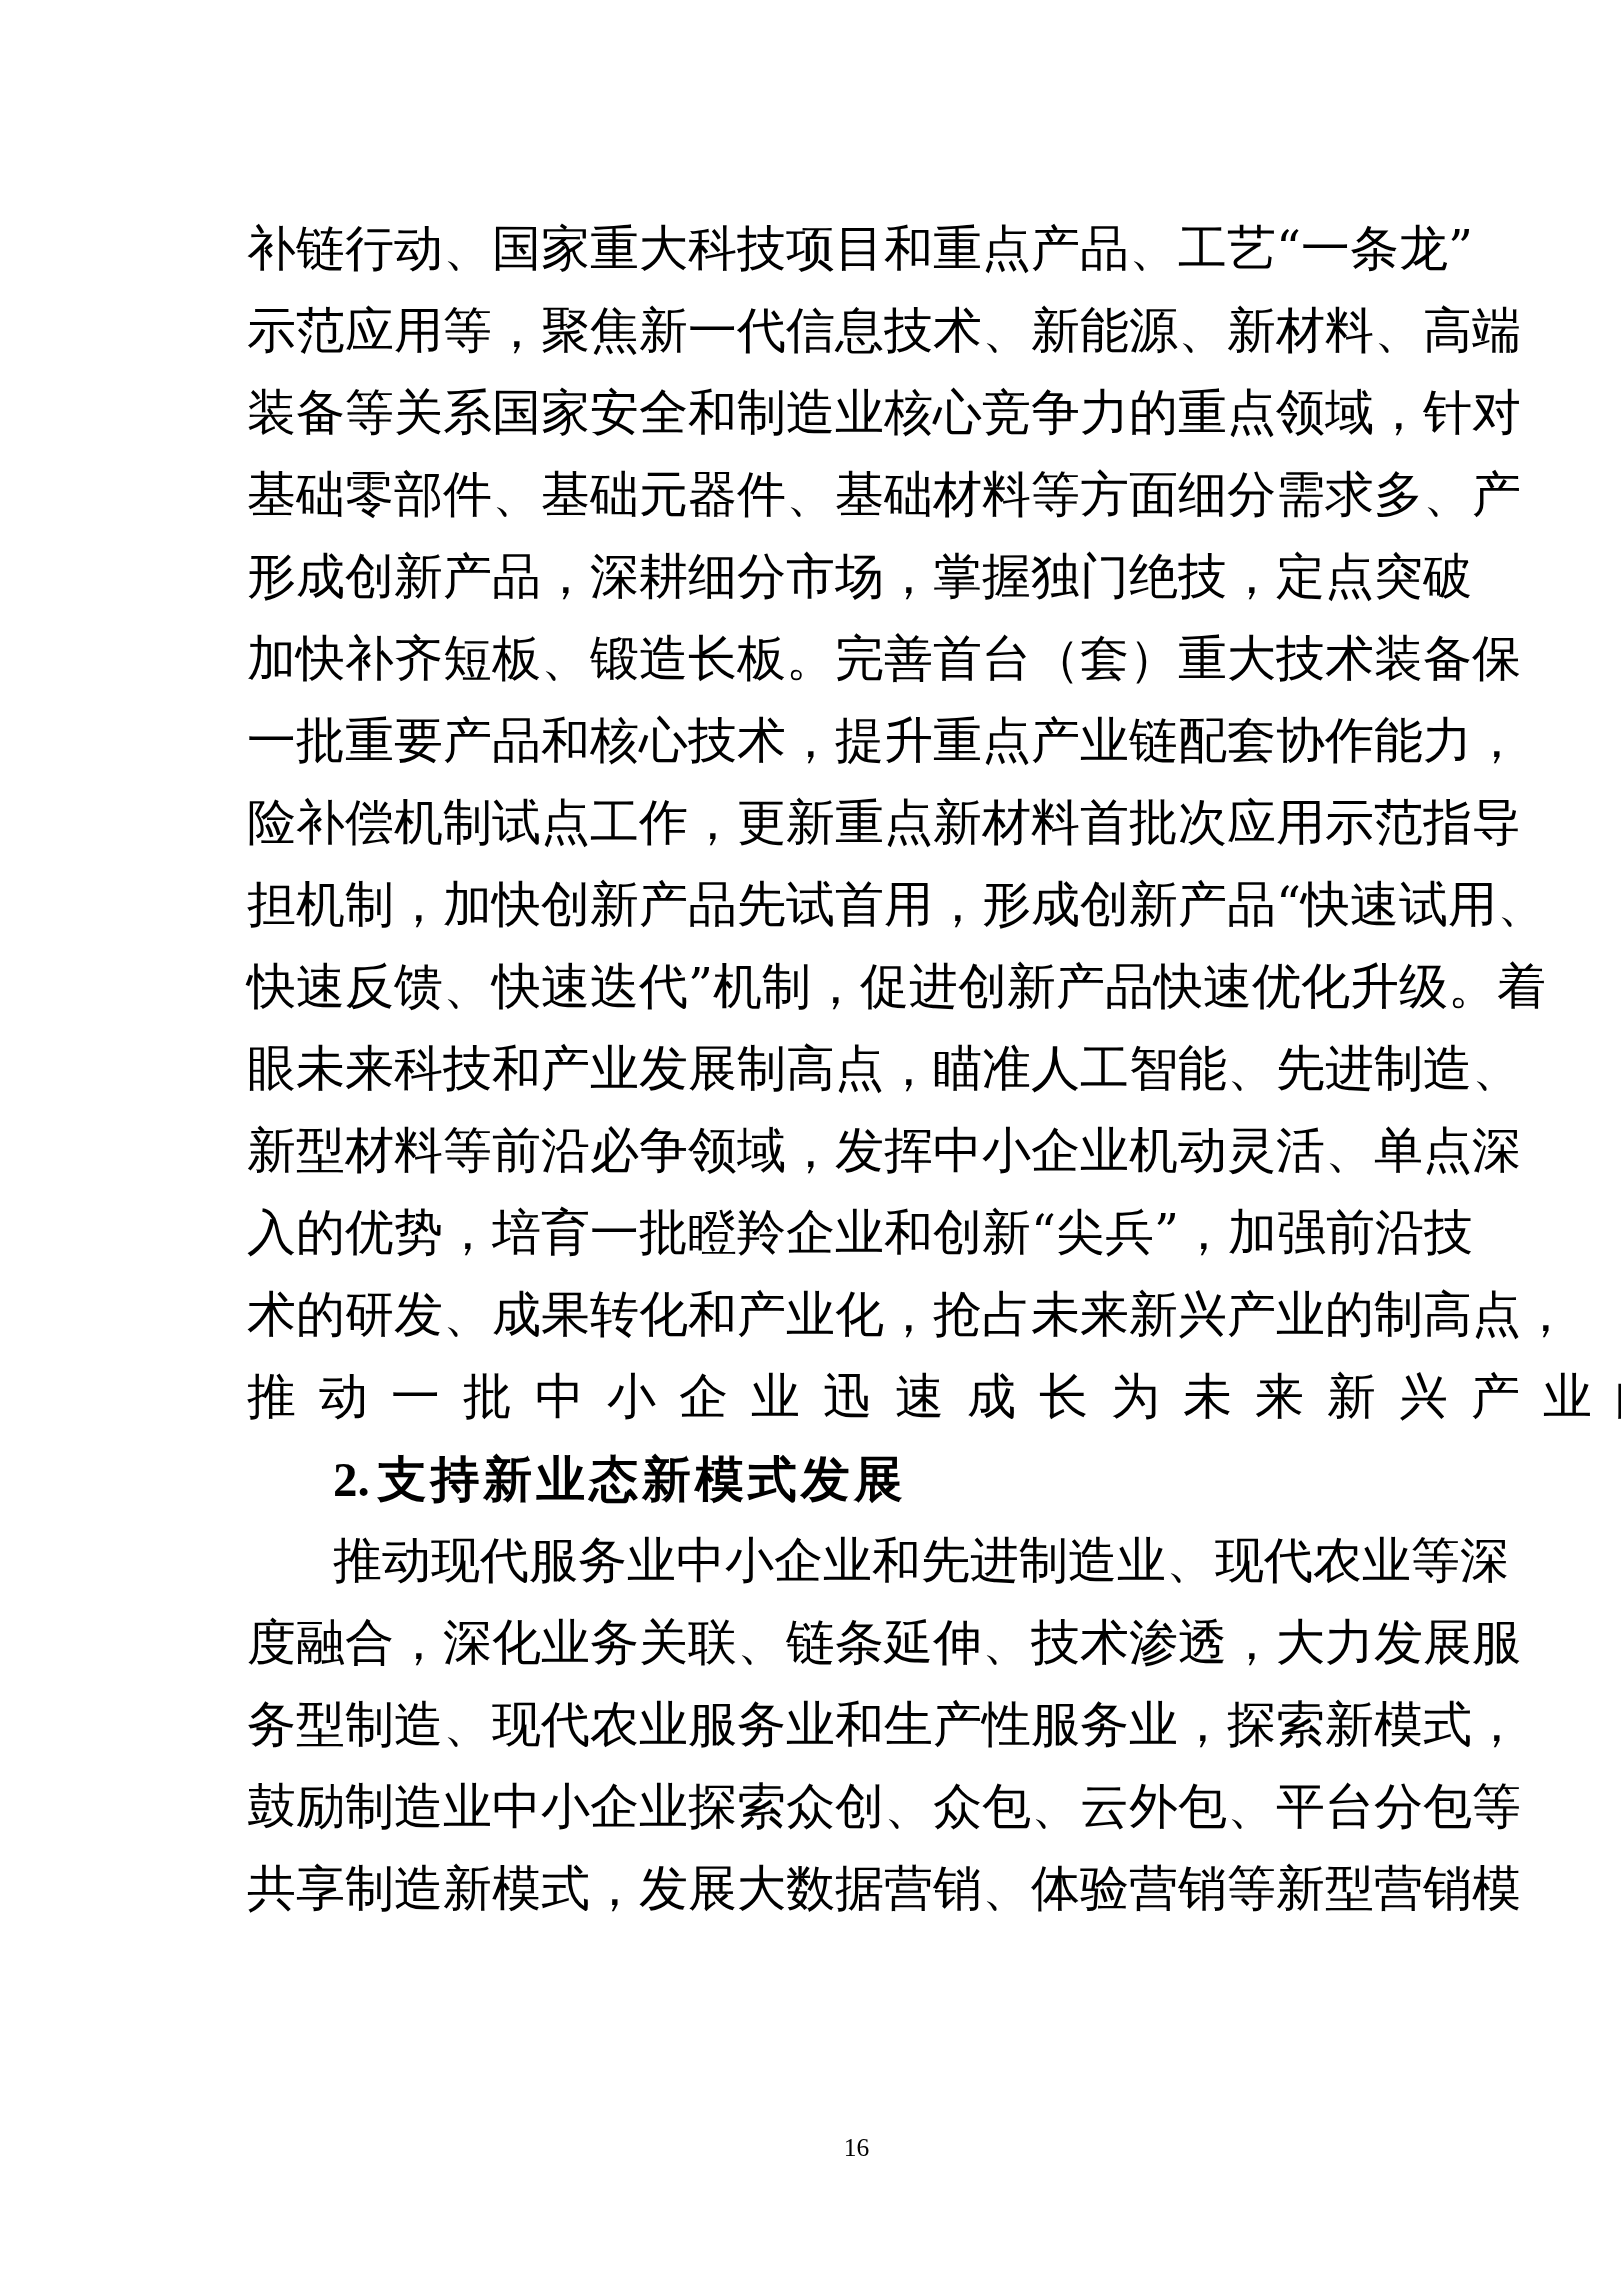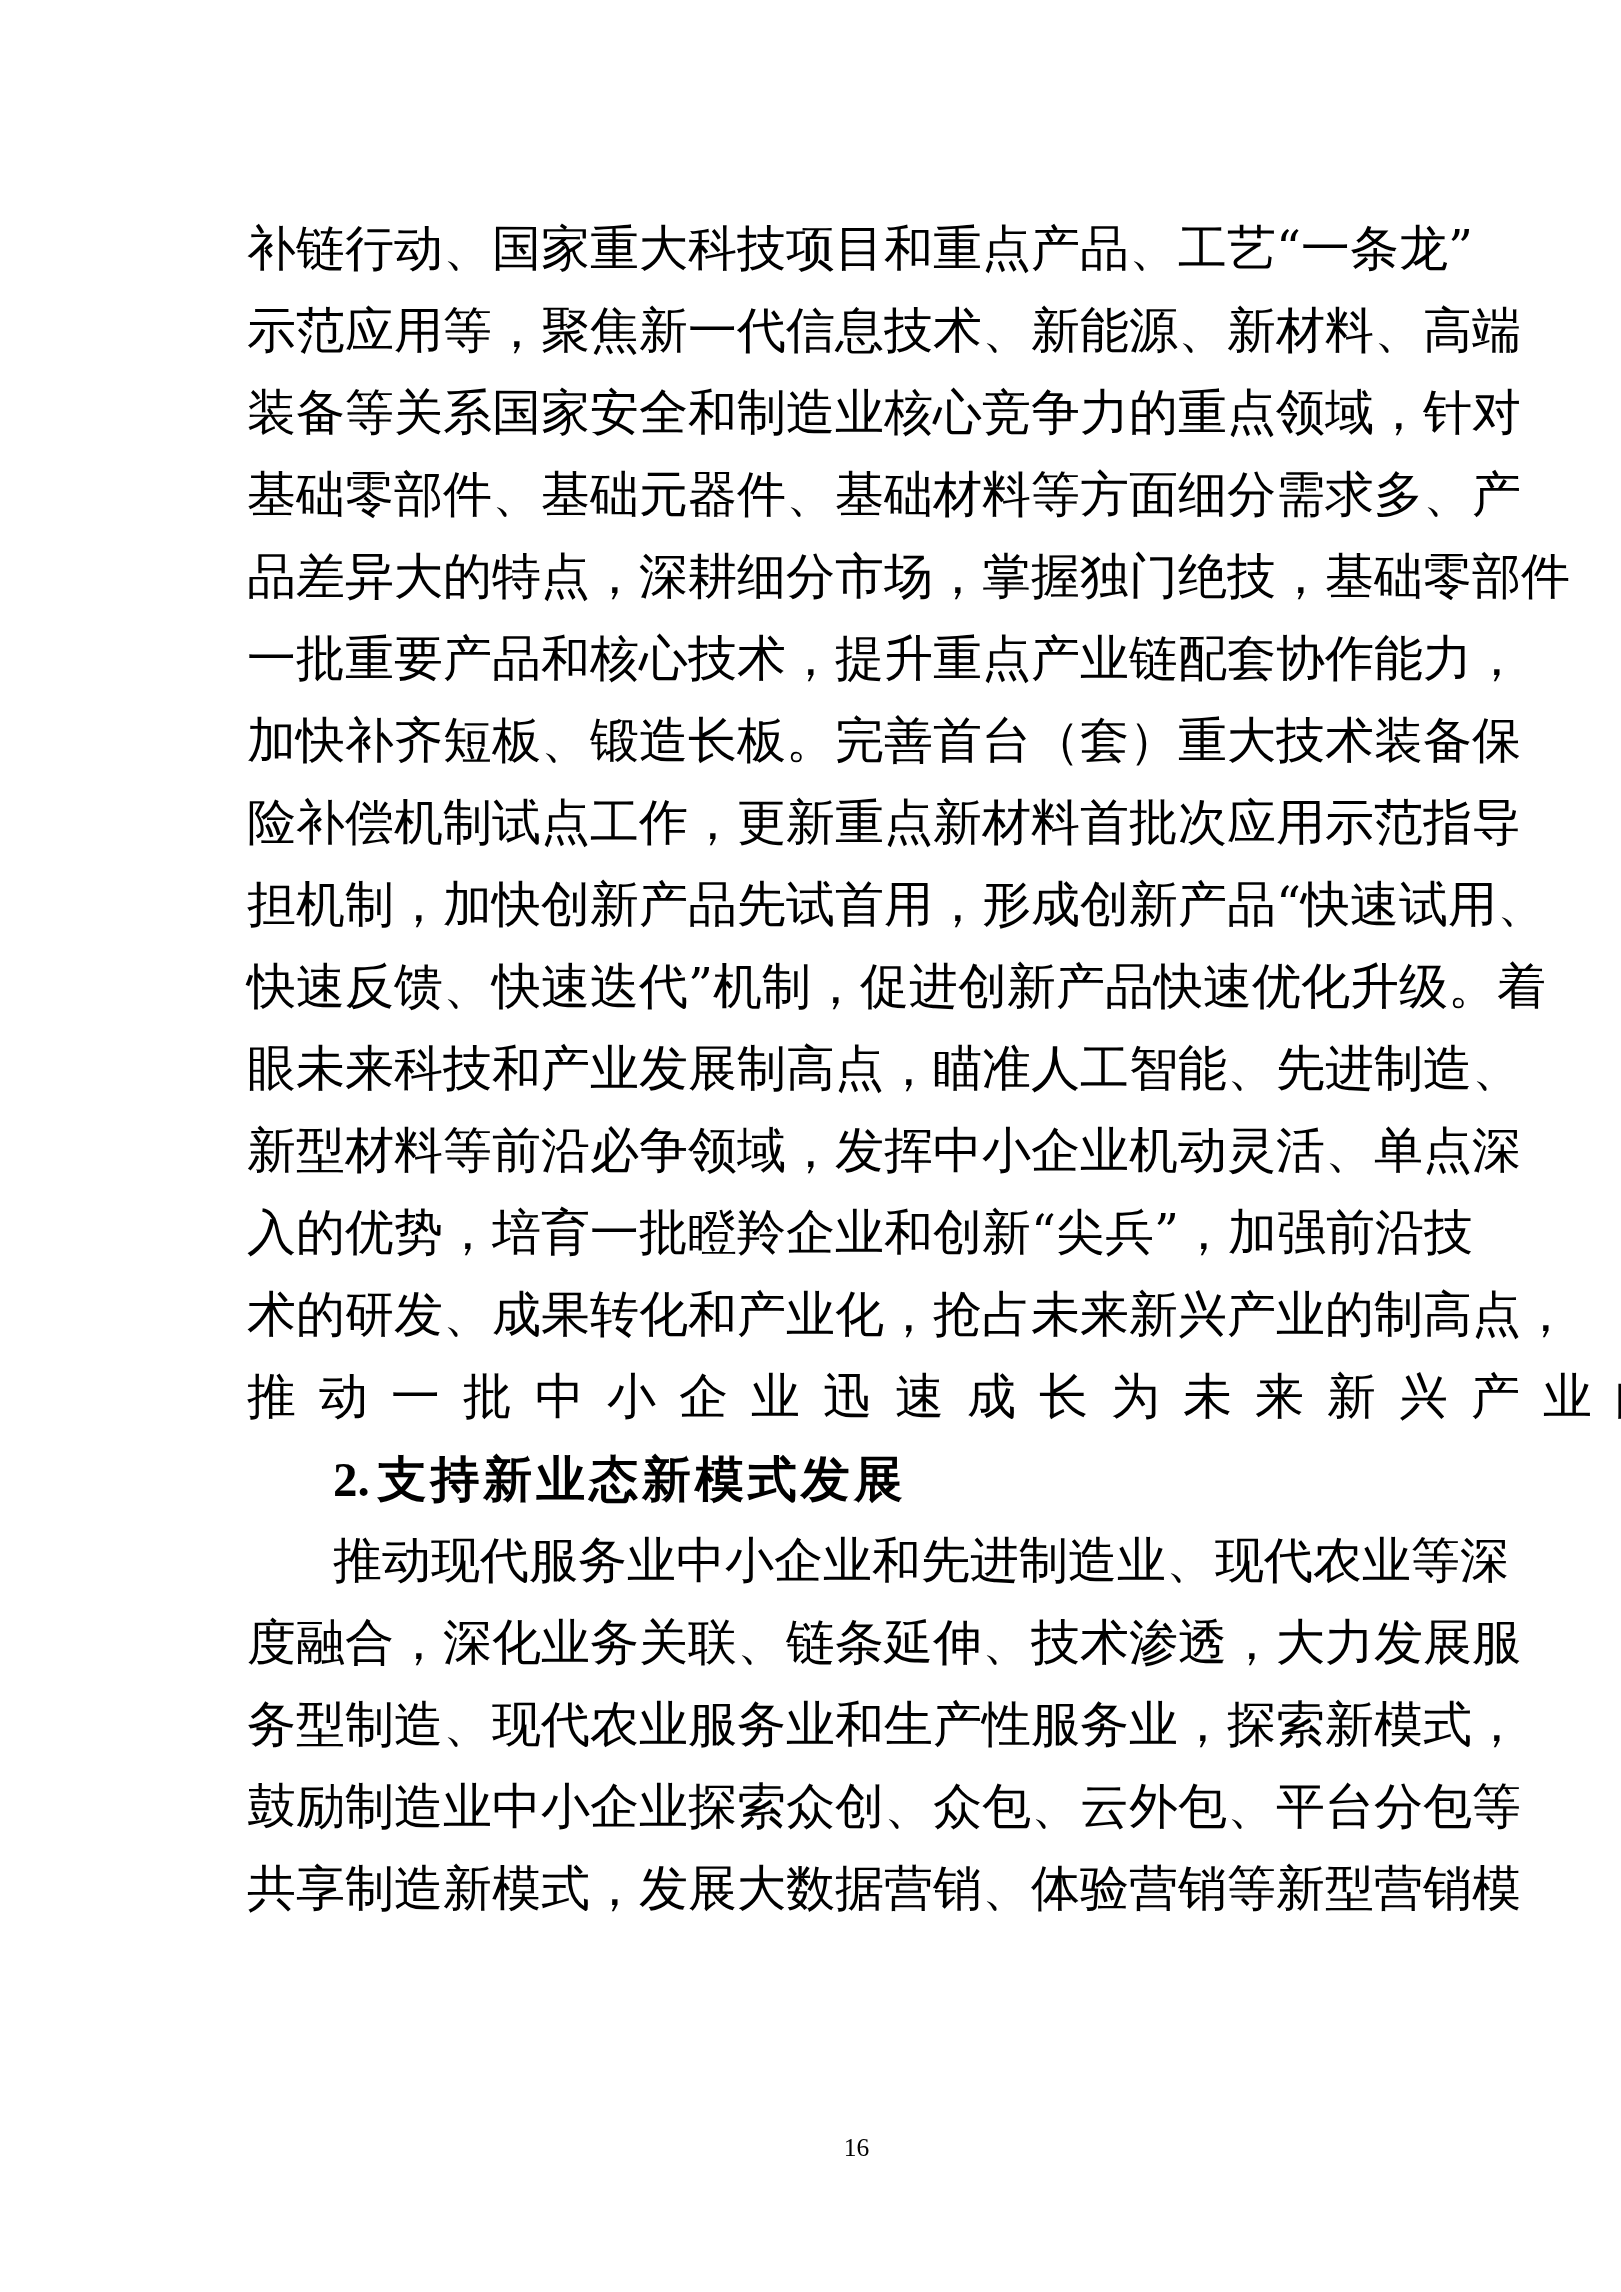--- a/index.html
+++ b/index.html
@@ -69,23 +69,23 @@
 </style>
 </head>
 <body>
 
 <div class="page">
   <div class="body-text">
     <span class="line">补链行动、国家重大科技项目和重点产品、工艺“一条龙”</span>
     <span class="line">示范应用等，聚焦新一代信息技术、新能源、新材料、高端</span>
     <span class="line">装备等关系国家安全和制造业核心竞争力的重点领域，针对</span>
     <span class="line">基础零部件、基础元器件、基础材料等方面细分需求多、产</span>
-    <span class="line">品差异大的特点，深耕细分市场，掌握独门绝技，基础零部件</span>
+    <span class="line">形成创新产品，深耕细分市场，掌握独门绝技，定点突破</span>
+    <span class="line">加快补齐短板、锻造长板。完善首台（套）重大技术装备保</span>
     <span class="line">一批重要产品和核心技术，提升重点产业链配套协作能力，</span>
-    <span class="line">加快补齐短板、锻造长板。完善首台（套）重大技术装备保</span>
     <span class="line">险补偿机制试点工作，更新重点新材料首批次应用示范指导</span>
     <span class="line">担机制，加快创新产品先试首用，形成创新产品“快速试用、</span>
     <span class="line">快速反馈、快速迭代”机制，促进创新产品快速优化升级。着</span>
     <span class="line">眼未来科技和产业发展制高点，瞄准人工智能、先进制造、</span>
     <span class="line">新型材料等前沿必争领域，发挥中小企业机动灵活、单点深</span>
     <span class="line">入的优势，培育一批瞪羚企业和创新“尖兵”，加强前沿技</span>
     <span class="line">术的研发、成果转化和产业化，抢占未来新兴产业的制高点，</span>
     <span class="line last">推动一批中小企业迅速成长为未来新兴产业的骨干企业。</span>
 
     <span class="line indent heading">

